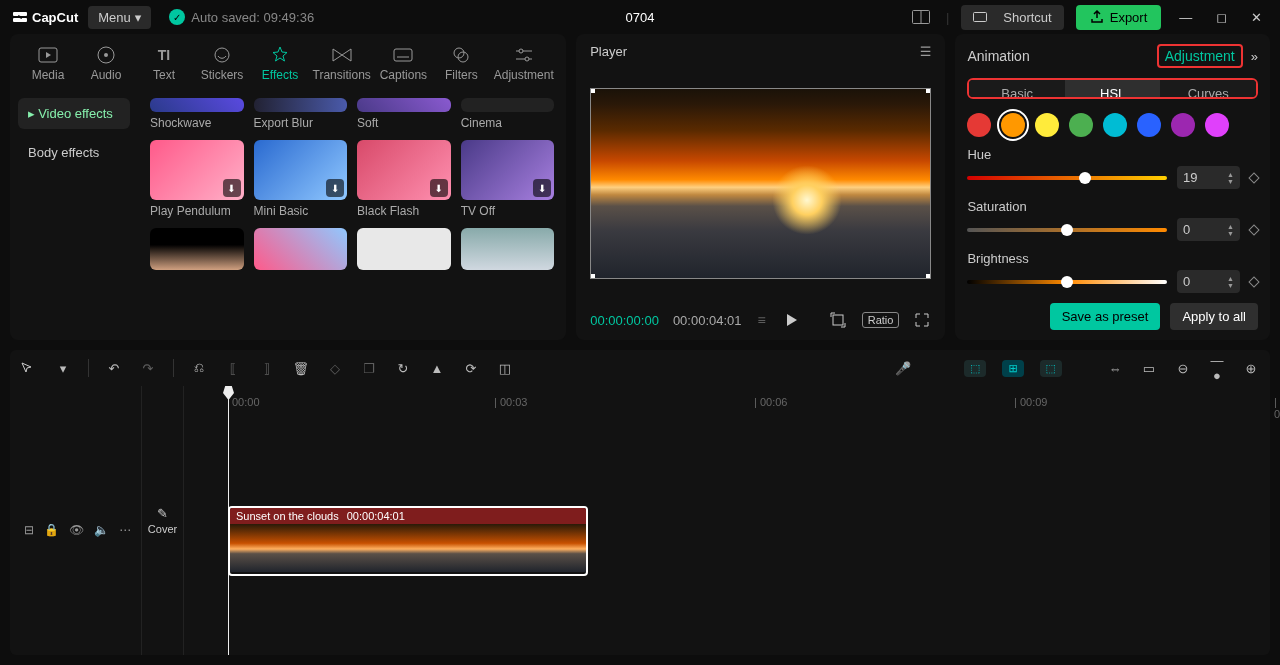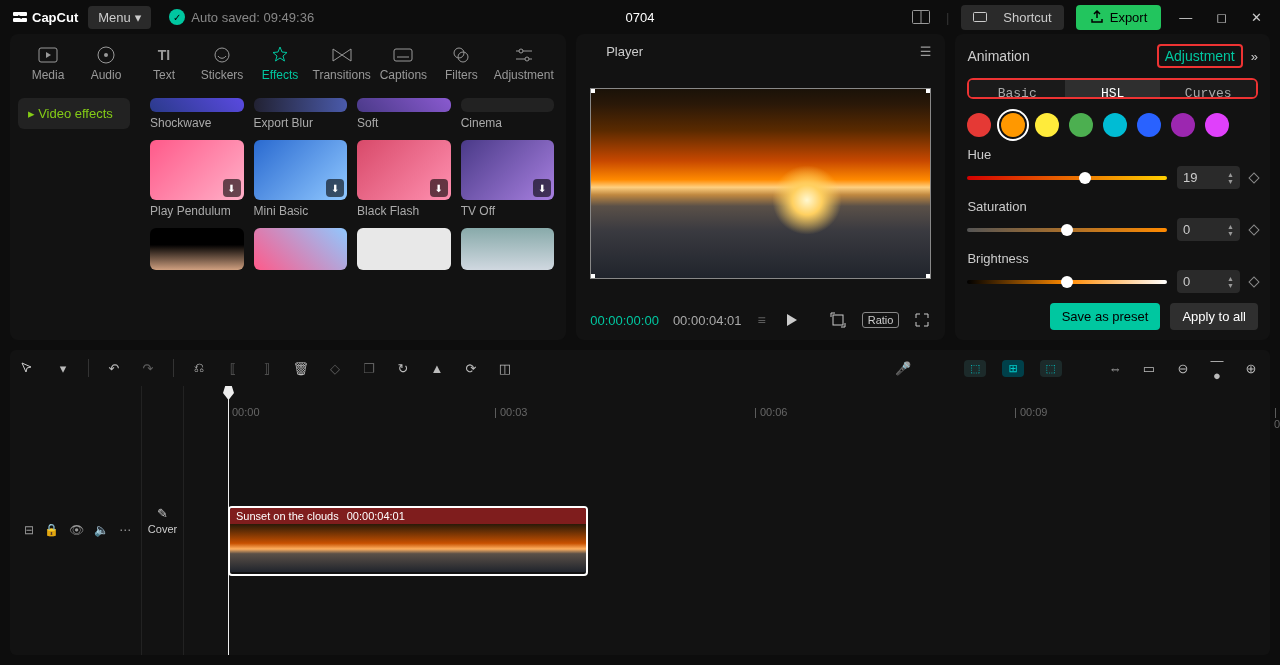--- a/index.html
+++ b/index.html
@@ -23,54 +23,54 @@
 
 .left-panel { width: 557px; background: #121212; border-radius: 8px; display: flex; flex-direction: column; overflow: hidden; }
 .nav-tabs { display: flex; padding: 6px 12px 0; gap: 6px; border-bottom: none; }
 .nav-tab { display: flex; flex-direction: column; align-items: center; gap: 2px; padding: 4px 6px; cursor: pointer; color: #999; font-size: 12px; min-width: 52px;}
 .nav-tab.active { color: #00c7a0; }
 .nav-tab-icon { width: 22px; height: 22px; display: flex; align-items: center; justify-content: center; }
 
 .left-body { display: flex; flex: 1; overflow: hidden; }
 .sub-tabs { width: 128px; padding: 12px 8px; display: flex; flex-direction: column; gap: 8px; }
 .sub-tab { padding: 8px 10px; border-radius: 6px; cursor: pointer; color: #ccc; font-size: 13px; }
-.sub-tab.active { background: #222; color: #84cc16; }
+.sub-tab.active { background: #222; color: #86efac; }
 
 .effects-content { flex: 1; padding: 12px 12px 4px; display: flex; flex-direction: column; overflow: hidden; }
 .search-bar { background: #222; border-radius: 6px; padding: 8px 12px; display: flex; align-items: center; gap: 8px; color: #888; margin-bottom: 10px; }
 .effects-grid { display: grid; grid-template-columns: repeat(4, 1fr); gap: 10px; overflow: hidden; }
 .effect-item { cursor: pointer; }
 .effect-thumb { height: 60px; border-radius: 6px; margin-bottom: 4px; position: relative; overflow: hidden; }
 .effect-first-row .effect-thumb{height:14px;}
 .dl-badge { position: absolute; bottom: 3px; right: 3px; background: rgba(0,0,0,.6); border-radius: 4px; width: 18px; height: 18px; display: flex; align-items: center; justify-content: center; color: #fff; font-size: 10px;}
 .effect-label { font-size: 12px; color: #aaa; }
 
 
 .player-panel { flex: 1; background: #121212; border-radius: 8px; display: flex; flex-direction: column; padding: 10px 14px; }
-.player-head { display: flex; justify-content: space-between; align-items: center; margin-bottom: 8px; margin-left: 16px; }
+.player-head { display: flex; justify-content: space-between; align-items: center; margin-bottom: 8px; }
 .player-vp-wrap { flex: 1; display: flex; align-items: center; justify-content: center; }
 .player-vp { width: 100%; aspect-ratio: 16/9; border: 1px solid #888; position: relative; overflow: hidden; }
 .sunset { width:100%; height:100%; background: linear-gradient(to bottom, #1a1208 0%, #2a1808 8%, #5a2a00 22%, #c74800 38%, #ff8a00 48%, #ffd080 52%, #c08840 56%, #5a5048 62%, #3a3a40 75%, #20242c 100%); position:relative;}
 .sun-glow{position:absolute; right:26%; top:40%; width:70px; height:70px; border-radius:50%; background: radial-gradient(circle, #fff8d0 0%, #ffd060 30%, rgba(255,160,0,0) 70%);}
 .player-vp .handle { position:absolute; width:8px; height:8px; background:#fff; }
 .h-tl{top:-4px;left:-4px}.h-tr{top:-4px;right:-4px}.h-bl{bottom:-4px;left:-4px}.h-br{bottom:-4px;right:-4px}
 .player-ctrls { display: flex; align-items: center; margin-top: 10px; gap: 14px; }
 .time-cur { color: #00c7a0; }
 .time-dur { color: #aaa; }
 .player-ctrls .spacer { flex:1; }
 .pc-icon { color:#ccc; cursor:pointer; padding: 2px; font-size:14px;}
 .ratio-chip{border:1px solid #888; border-radius:3px; padding:1px 5px; font-size:11px; color:#ccc;}
 
 
 .right-panel { width: 315px; background: #121212; border-radius: 8px; display: flex; flex-direction: column; padding: 10px 12px; }
 .rp-head { display: flex; align-items: center; justify-content: space-between; margin-bottom: 10px; }
 .rp-tab-link { color:#ccc; font-size:14px; font-weight:500; cursor:pointer; }
 .rp-tab-link.active { color: #00c7a0; border:2px solid #e33; padding:2px 6px; border-radius:4px;}
 .seg-control{display:flex; border:2px solid #e33; border-radius:6px; overflow:hidden; margin-bottom:14px;}
-.seg{flex:1; text-align:center; padding:6px 0; background:#1a1a1a; color:#aaa; cursor:pointer; font-size:13px;font-family:Liberation Mono, monospace;}
+.seg{flex:1; text-align:center; padding:6px 0; background:#1a1a1a; color:#aaa; cursor:pointer; font-size:13px;}
 .seg.active{background:#2f2f2f; color:#fff;}
 .color-row{display:flex; gap:10px; margin-bottom:10px;}
 .color-dot{width:24px;height:24px;border-radius:50%; cursor:pointer;}
 .color-dot.sel{outline:2px solid #fff; outline-offset:2px;}
 .param-row{margin-bottom:10px;}
 .param-label{font-size:13px; color:#ccc; margin-bottom:4px; display:block;}
 .param-body{display:flex; align-items:center; gap:10px;}
 .slider{flex:1; height:4px; border-radius:2px; position:relative;}
 .slider-hue{background:linear-gradient(to right,#d40000,#ffd000);}
 .slider-sat{background:linear-gradient(to right,#555,#ff8a00);}
@@ -94,21 +94,21 @@
 
 
 .timeline{margin:0 10px 10px; background:#121212; border-radius:0 0 6px 6px; height:269px; display:flex;}
 .tl-left{width:132px; border-right:1px solid #222; display:flex; flex-direction:column;}
 .tl-left-spacer{flex:1;}
 .tl-left-icons{display:flex; gap:10px; padding:8px; color:#999; font-size:12px;}
 .cover-btn{width:36px; display:flex; flex-direction:column; align-items:center; gap:2px; color:#ccc; padding:6px; cursor:pointer;}
 
 .tl-right{flex:1; position:relative;}
 .ruler{height:24px; position:relative; color:#666; font-size:11px;}
-.ruler-mark{position:absolute; top:20px;}
+.ruler-mark{position:absolute; top:10px;}
 .playhead{position:absolute; top:0; bottom:0; left:44px; width:1px; background:#eee;}
 .playhead::before{content:""; position:absolute; top:0; left:-5px; width:11px; height:14px; background:#eee; clip-path: polygon(20% 0, 80% 0, 100% 50%, 50% 100%, 0 50%); border-radius:2px;}
 .track-area{position:absolute; top:24px; left:0; right:0; bottom:0;}
 .clip{position:absolute; left:44px; top:96px; width:360px; height:70px; border:2px solid #fff; border-radius:4px; overflow:hidden;}
 .clip-header{background:#7f1d1d; color:#fff; font-size:11px; padding:2px 6px; display:flex; gap:8px;}
 .clip-frames{display:flex; height:calc(100% - 18px);}
 .clip-frame{flex:1; background:linear-gradient(to bottom,#2a1a08,#c75000 40%,#ffb060 52%,#5a5048 62%,#20242c);}
 
 svg { display: block; }
 </style>
@@ -237,20 +237,21 @@
               <circle cx="12" cy="11" r="2" fill="#121212" stroke="currentColor"></circle>
             </svg>
           </div>
           <span>Adjustment</span>
         </div>
     </div>
 
     <div class="left-body">
       <div class="sub-tabs">
         <div class="sub-tab active">▸ <span>Video effects</span></div>
+        <div class="sub-tab"><span>Body effects</span></div>
       </div>
       <div class="effects-content">
         <div class="effects-grid">
           <div class="effect-item effect-first-row">
               <div class="effect-thumb" style="background:linear-gradient(45deg,#2a3a8a,#5a4ae0)"></div>
               <div class="effect-label">Shockwave</div>
             </div>
           <div class="effect-item effect-first-row">
               <div class="effect-thumb" style="background:linear-gradient(90deg,#223,#4a5aaa)"></div>
               <div class="effect-label">Export Blur</div>

